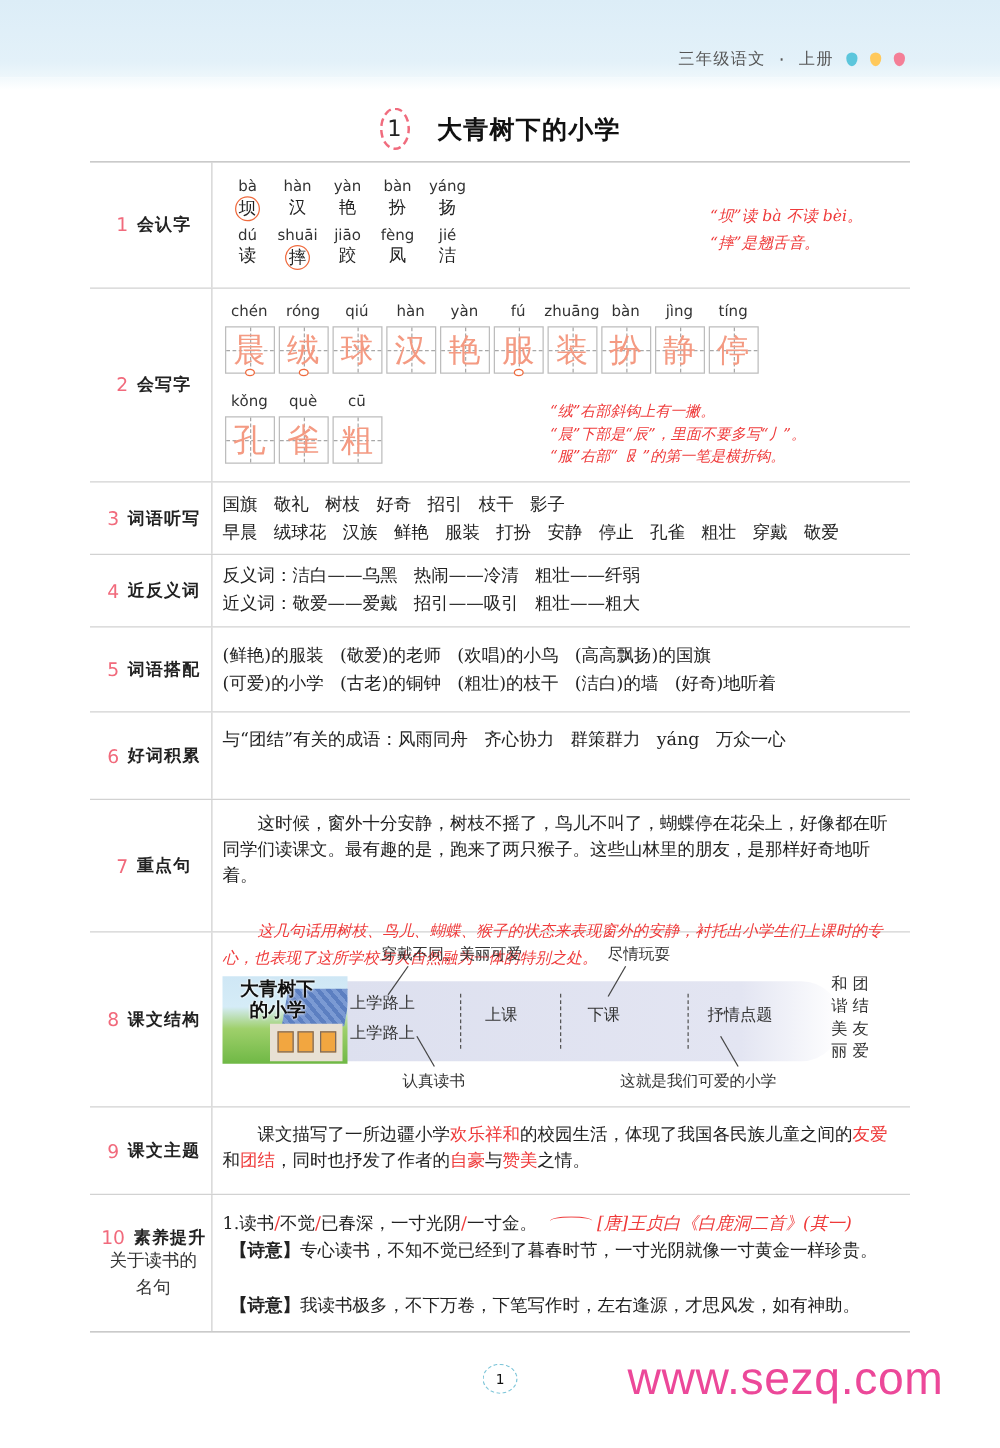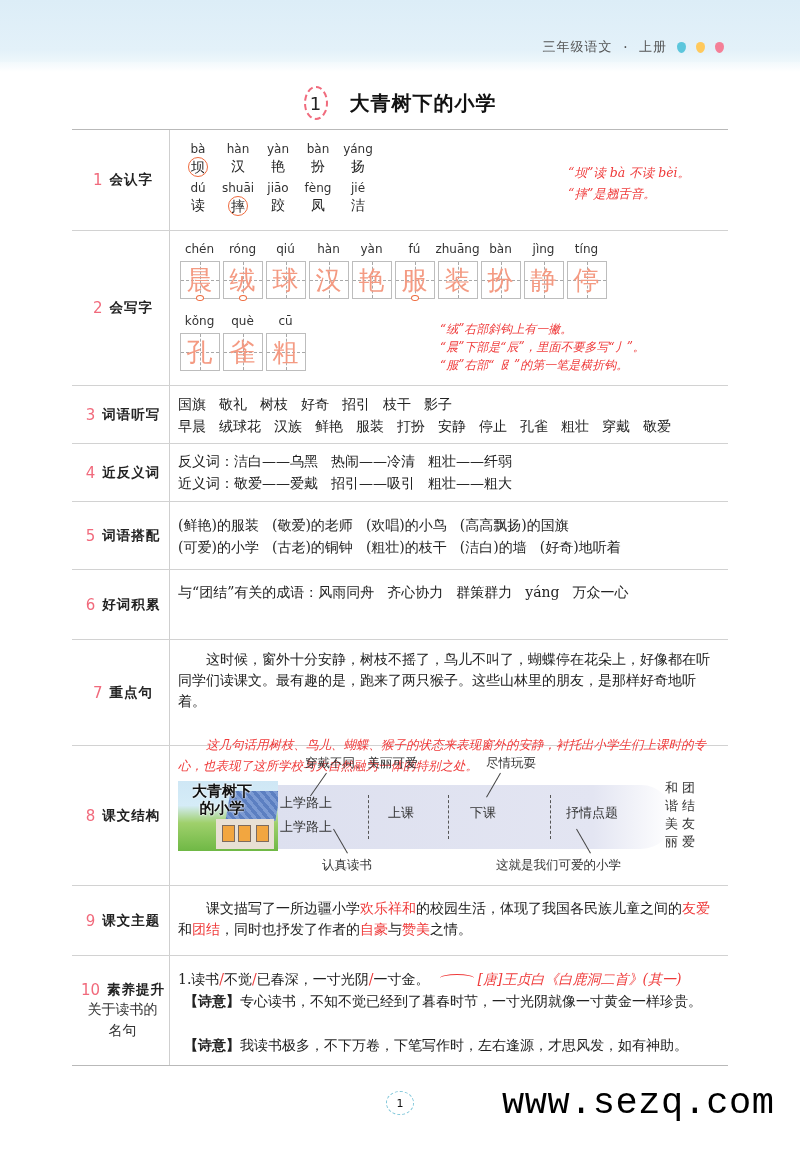--- a/index.html
+++ b/index.html
@@ -88,21 +88,21 @@
   
   .r10 { height: 110px; }
   .poem { position: absolute; left: 8px; font-size: 14px; line-height: 22px; }
   .poem .slash { color: #ef3a3a; }
   .poem .src { color: #ef3a3a; font-style: italic; }
   .meaning { position: absolute; left: 14px; font-size: 14px; line-height: 22px; }
   .meaning b { font-family: "DejaVu Sans", sans-serif; }
   .arrow { display: inline-block; width: 34px; height: 8px; border-top: 1.2px solid #ef3a3a; border-radius: 50% 50% 0 0; margin: 0 4px 0 10px; position: relative; top: -2px; }
 
   .page-num { position: absolute; left: 386px; top: 1091px; width: 28px; height: 24px; border: 1px dashed #7fc6d9; border-radius: 50%; font-family: "DejaVu Sans", sans-serif; font-size: 11px; display: flex; align-items: center; justify-content: center; color: #111; }
-  .watermark { position: absolute; left: 502px; top: 1082px; font-family: Liberation Mono, monospace; font-size: 37px; color: #000000; letter-spacing: 0.5px; }
+  .watermark { position: absolute; left: 502px; top: 1082px; font-family: Liberation Sans, sans-serif; font-size: 37px; color: #ec4899; letter-spacing: 0.5px; }
 </style>
 </head>
 <body>
 
 <div class="top-band">
     <div class="fade"></div>
   </div>
 <div class="book-tag">
   <span>三年级语文 · 上册</span>
   <span class="dot" style="background:#5cc6dc"></span>

